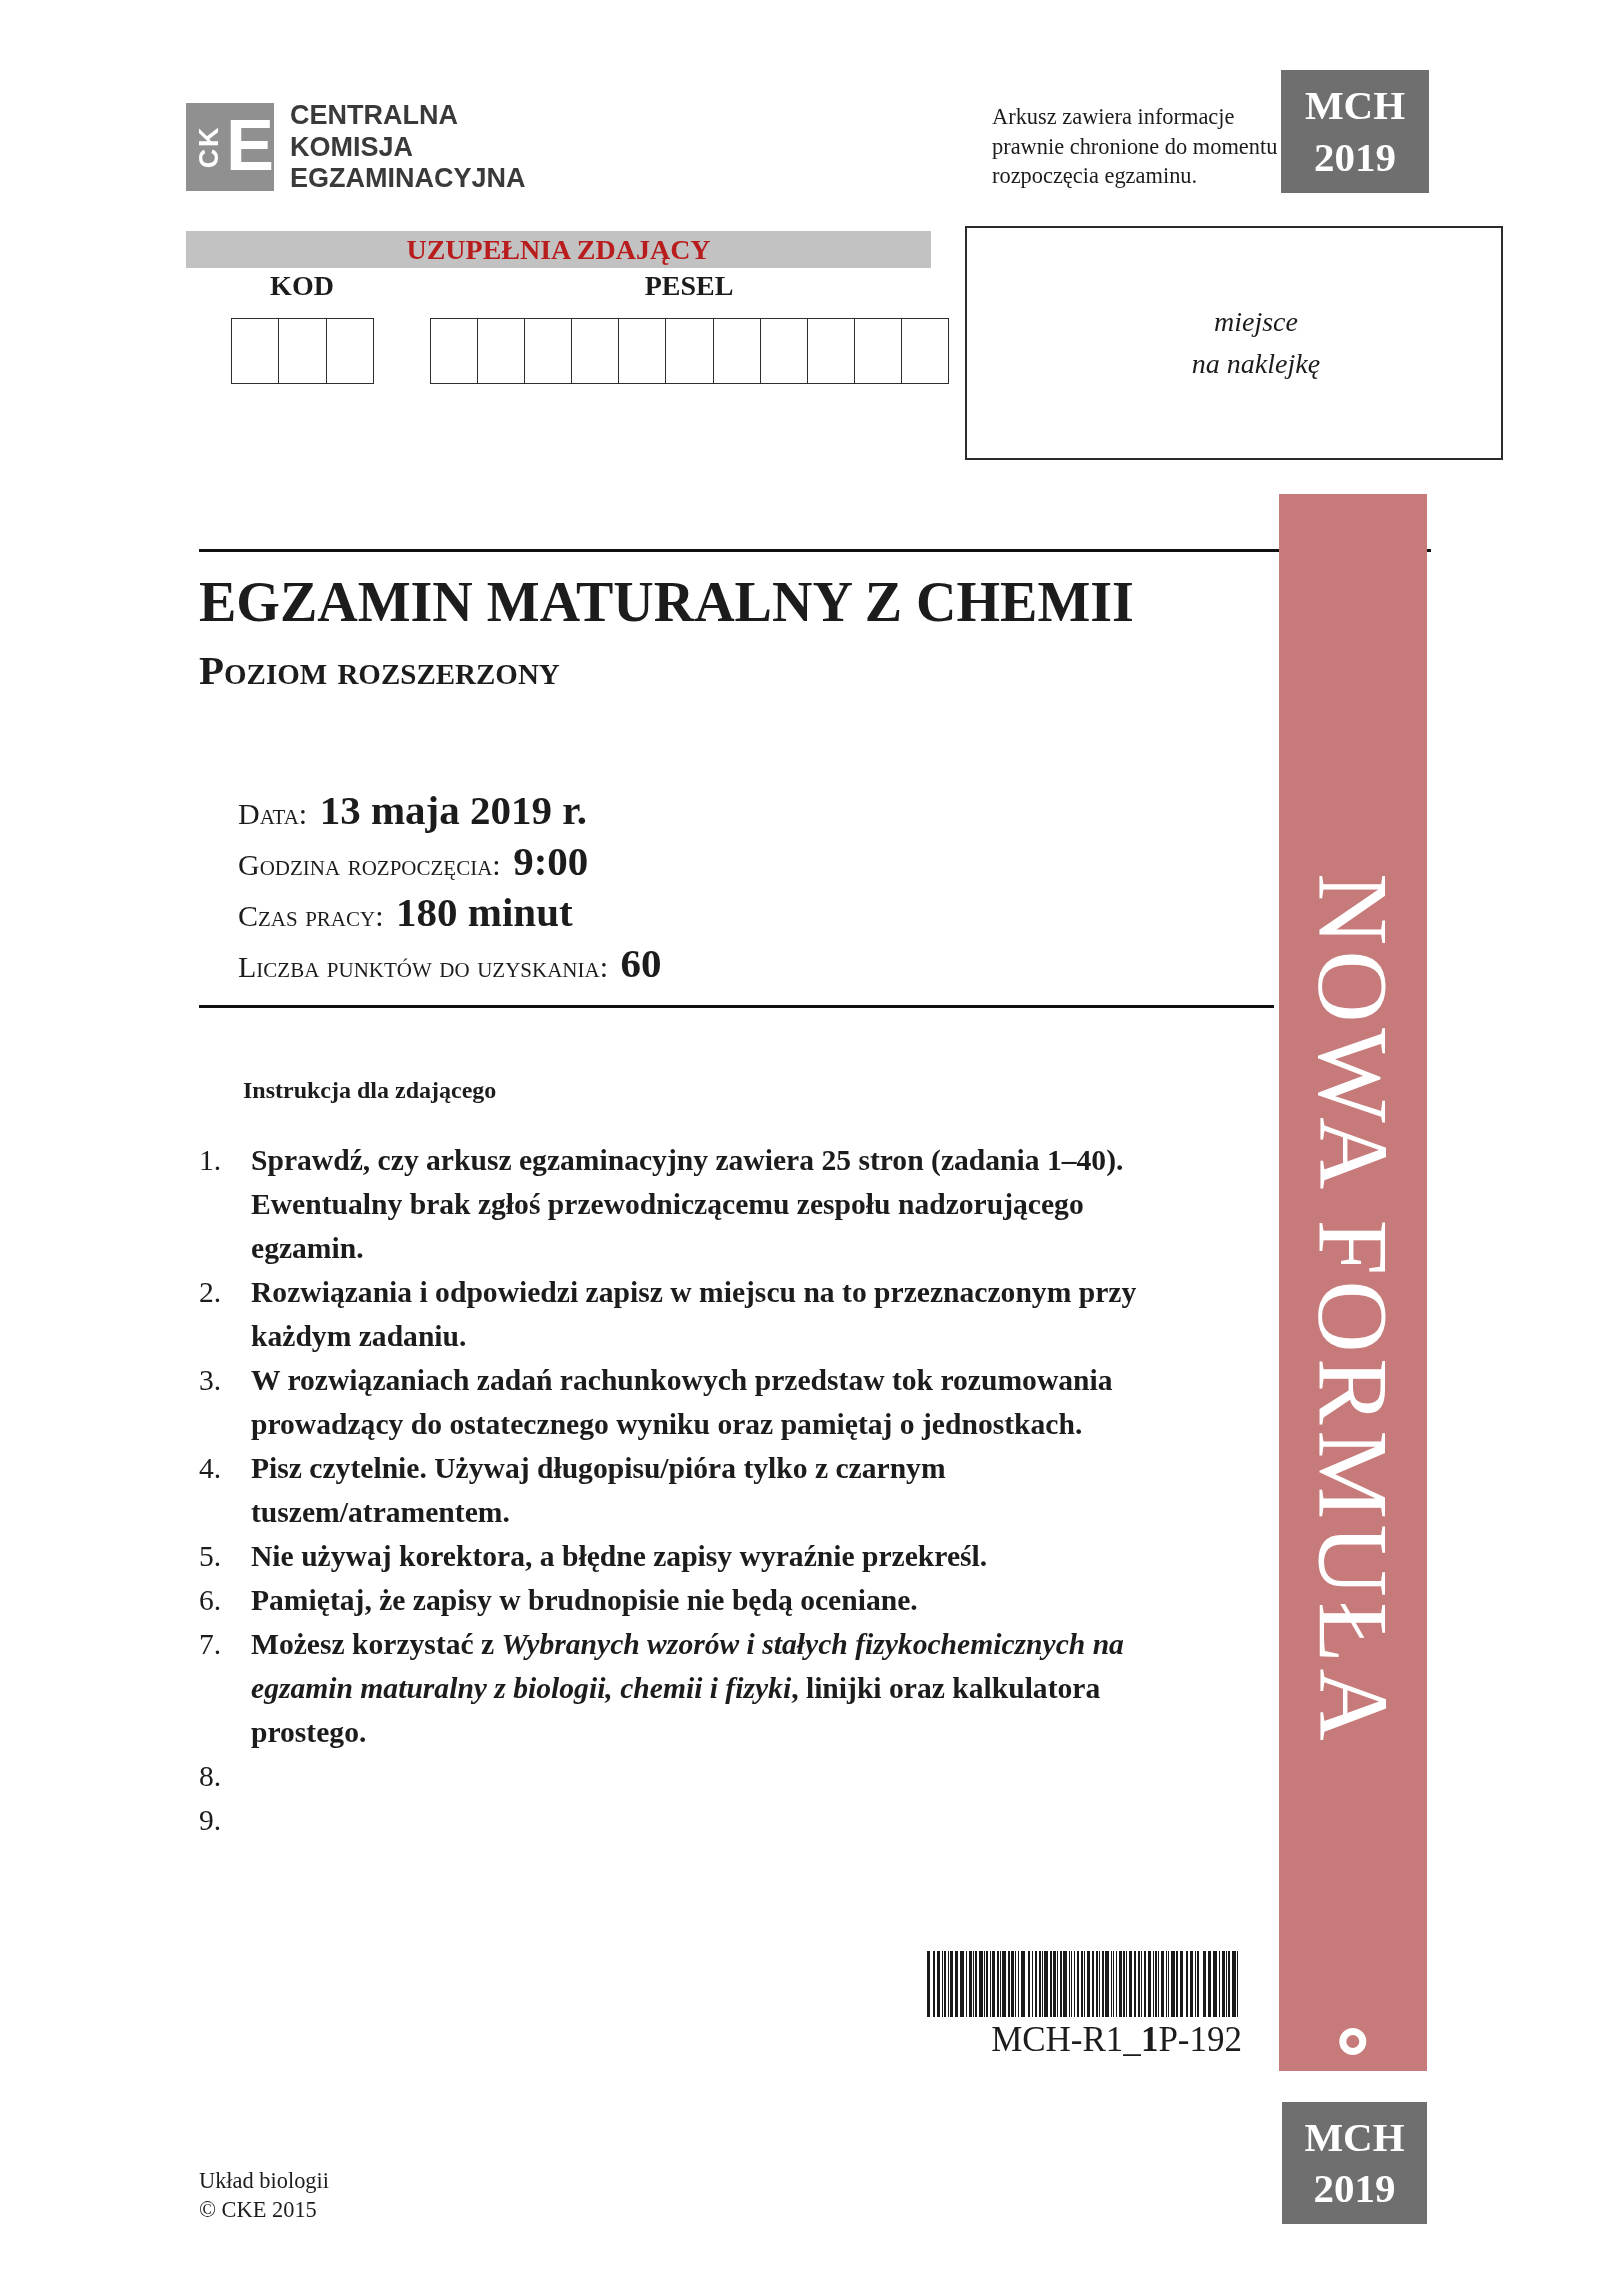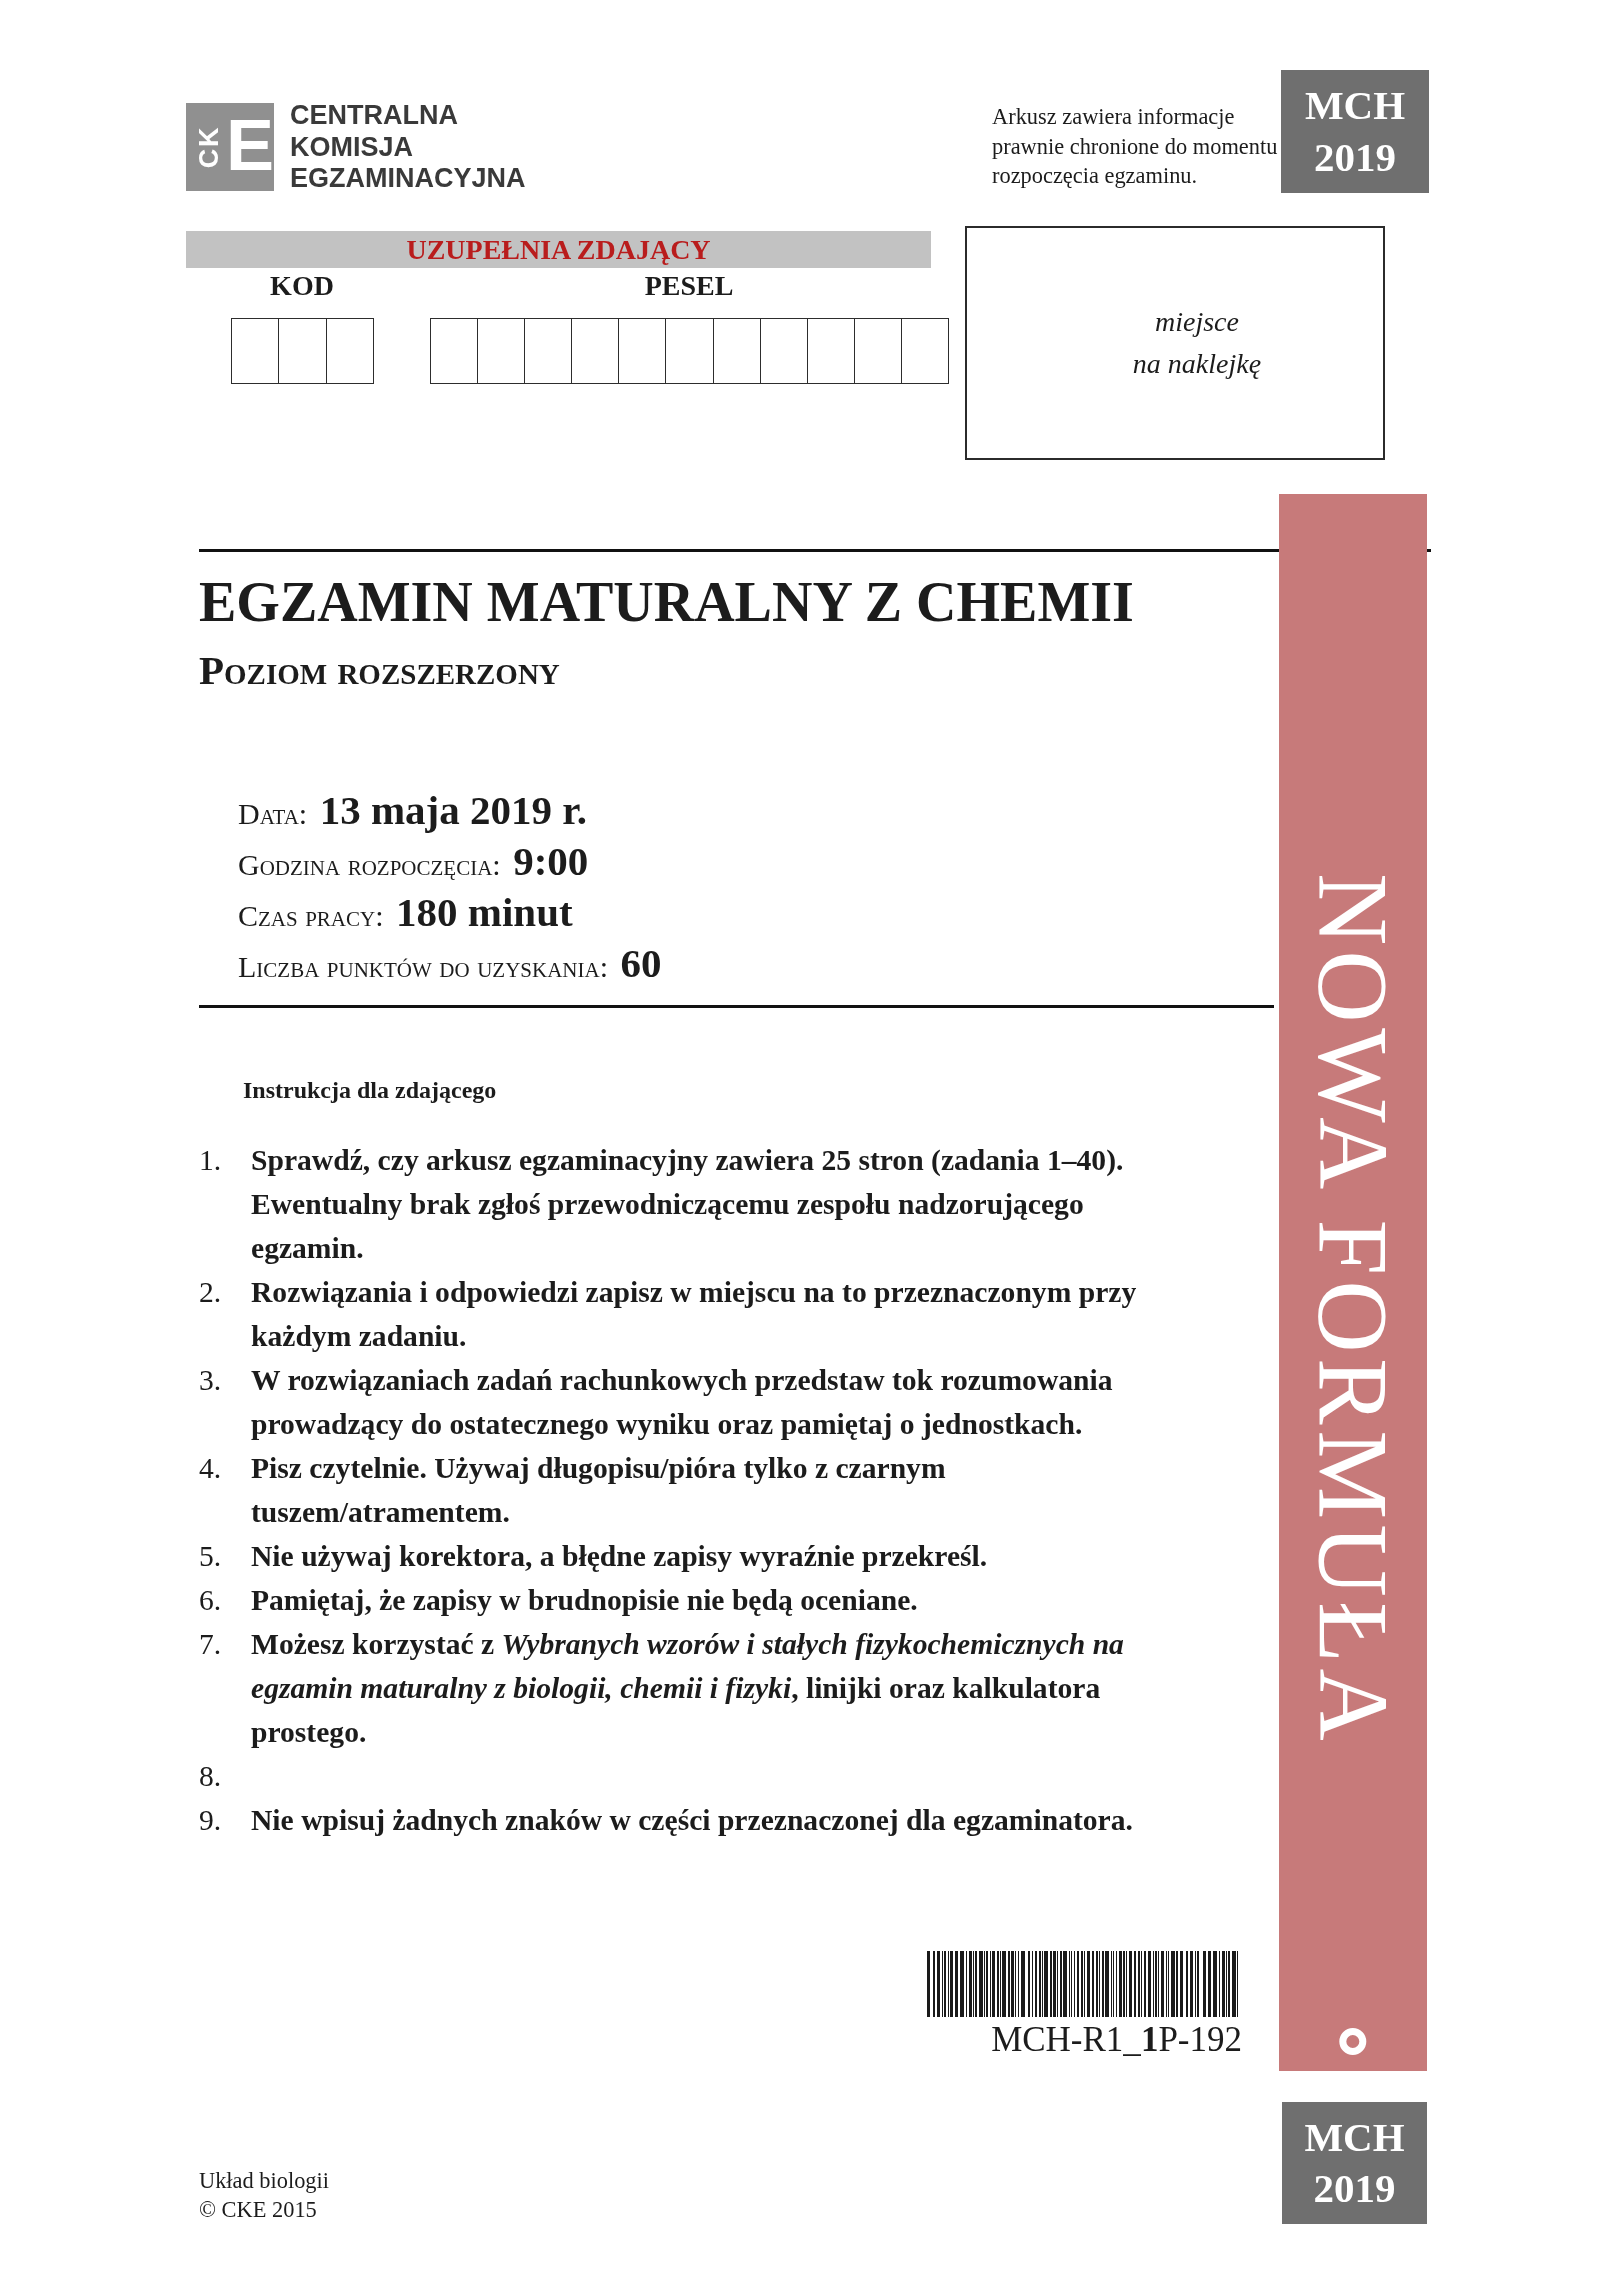--- a/index.html
+++ b/index.html
@@ -25,21 +25,21 @@
   .graybar{position:absolute;left:186px;top:231px;width:745px;height:37px;background:#c2c2c2;
     display:flex;align-items:center;justify-content:center;font-weight:bold;font-size:28px;color:#b91c1c;}
   .code-label{position:absolute;top:270px;text-align:center;font-weight:bold;font-size:28px;}
   .kod-label{left:231px;width:142px;}
   .pesel-label{left:430px;width:518px;}
   .code-grid{position:absolute;top:318px;height:66px;display:flex;border:1.8px solid #2d2d2d;box-sizing:border-box;background:#fff;}
   .kod-grid{left:231px;width:143px;}
   .pesel-grid{left:430px;width:519px;}
   .cell{flex:1;border-right:1.8px solid #2d2d2d;}
   .cell:last-child{border-right:none;}
-  .sticker-box{position:absolute;left:965px;top:226px;width:420px;height:234px;border:2.7px solid #2b2b2b;
+  .sticker-box{position:absolute;left:965px;top:226px;width:538px;height:234px;border:2.7px solid #2b2b2b;
     box-sizing:border-box;display:flex;align-items:center;justify-content:center;text-align:center;
     font-style:italic;font-size:28px;line-height:1.5;white-space:pre-line;padding-left:44px;}
   
   .rule{position:absolute;background:#111;height:2.7px;}
   .rule1{left:199px;top:549px;width:1232px;z-index:0;}
   .rule2{left:199px;top:1005px;width:1075px;}
   
   .sidebar{position:absolute;left:1279px;top:494px;width:148px;height:1577px;background:#c77a7a;z-index:1;
     display:flex;align-items:center;justify-content:center;}
   .vtext{writing-mode:vertical-rl;font-size:100px;letter-spacing:5.4px;color:#ffffff;line-height:1;
@@ -185,21 +185,20 @@
           <div class="instr-num">7.</div>
           <div class="instr-text"><span>Możesz korzystać z </span><span class="it">Wybranych wzorów i stałych fizykochemicznych na
 egzamin maturalny z biologii, chemii i fizyki</span><span>, linijki oraz kalkulatora
 prostego.</span></div>
         </div>
         <div class="instr-item">
           <div class="instr-num">8.</div>
         </div>
         <div class="instr-item">
           <div class="instr-num">9.</div>
-          <div class="instr-text"><span>Nie wpisuj żadnych znaków w części przeznaczonej dla egzaminatora.</span></div>
         </div>
       </div>
   </div>
 
   <div class="barcode">
       <div class="bar" style="width: 2.7px;"></div>
       <div class="gap" style="width: 0.9px;"></div>
       <div class="bar" style="width: 0.9px;"></div>
       <div class="gap" style="width: 1.8px;"></div>
       <div class="bar" style="width: 1.8px;"></div>

